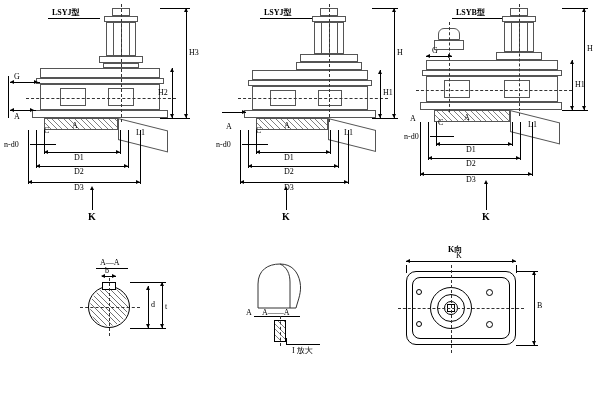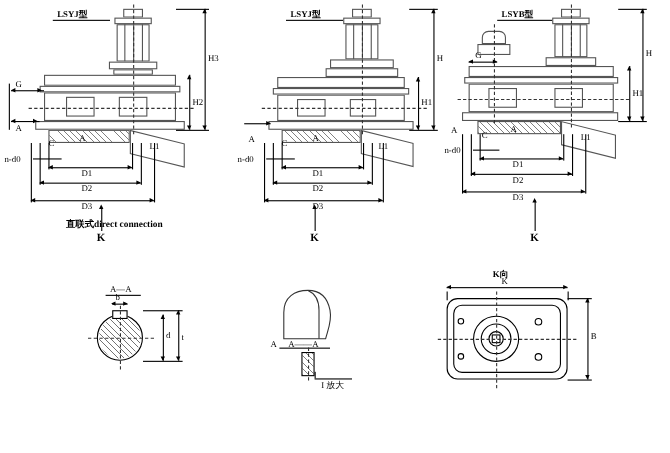--- a/index.html
+++ b/index.html
@@ -90,21 +90,21 @@
     <div class="vl" style="left:186px;top:8px;height:110px;"></div>
     <div class="ar-u" style="left:184px;top:8px;"></div>
     <div class="ar-d" style="left:184px;top:114px;"></div>
     <div class="lbl abs" style="left:189px;top:48px;">H3</div>
     <div class="hl" style="left:160px;top:8px;width:30px;"></div>
     <div class="hl" style="left:160px;top:118px;width:30px;"></div>
 
     <div class="vl" style="left:172px;top:68px;height:50px;"></div>
     <div class="ar-u" style="left:170px;top:68px;"></div>
     <div class="ar-d" style="left:170px;top:114px;"></div>
-    <div class="lbl abs" style="left:175px;top:88px;">H2</div>
+    <div class="lbl abs" style="left:158px;top:88px;">H2</div>
 
     <div class="hl" style="left:10px;top:82px;width:30px;"></div>
     <div class="ar-l" style="left:10px;top:80px;"></div>
     <div class="ar-r" style="left:34px;top:80px;"></div>
     <div class="lbl abs" style="left:14px;top:72px;">G</div>
 
     <div class="hl" style="left:10px;top:110px;width:26px;"></div>
     <div class="ar-l" style="left:10px;top:108px;"></div>
     <div class="ar-r" style="left:30px;top:108px;"></div>
     <div class="lbl abs" style="left:14px;top:112px;">A</div>
@@ -133,21 +133,20 @@
     <div class="ar-r" style="left:136px;top:180px;"></div>
     <div class="lbl abs" style="left:74px;top:183px;">D3</div>
 
     <div class="vl" style="left:44px;top:130px;height:24px;"></div>
     <div class="vl" style="left:120px;top:130px;height:24px;"></div>
     <div class="vl" style="left:36px;top:130px;height:38px;"></div>
     <div class="vl" style="left:128px;top:130px;height:38px;"></div>
     <div class="vl" style="left:28px;top:130px;height:54px;"></div>
     <div class="vl" style="left:140px;top:130px;height:54px;"></div>
 
-    <div class="ttl abs" style="left:60px;top:198px;">直联式direct connection</div>
     <div class="lbl lbl-b abs" style="left:88px;top:212px;font-size:10px;">K</div>
     <div class="vl" style="left:92px;top:188px;height:22px;"></div>
     <div class="ar-u" style="left:90px;top:186px;"></div>
   </div>
 
   <div class="abs" style="left:208px;top:0;width:200px;height:230px;">
 
     <div class="lbl lbl-b abs" style="left:56px;top:8px;">LSYJ型</div>
     <div class="hl" style="left:52px;top:18px;width:52px;"></div>
 

